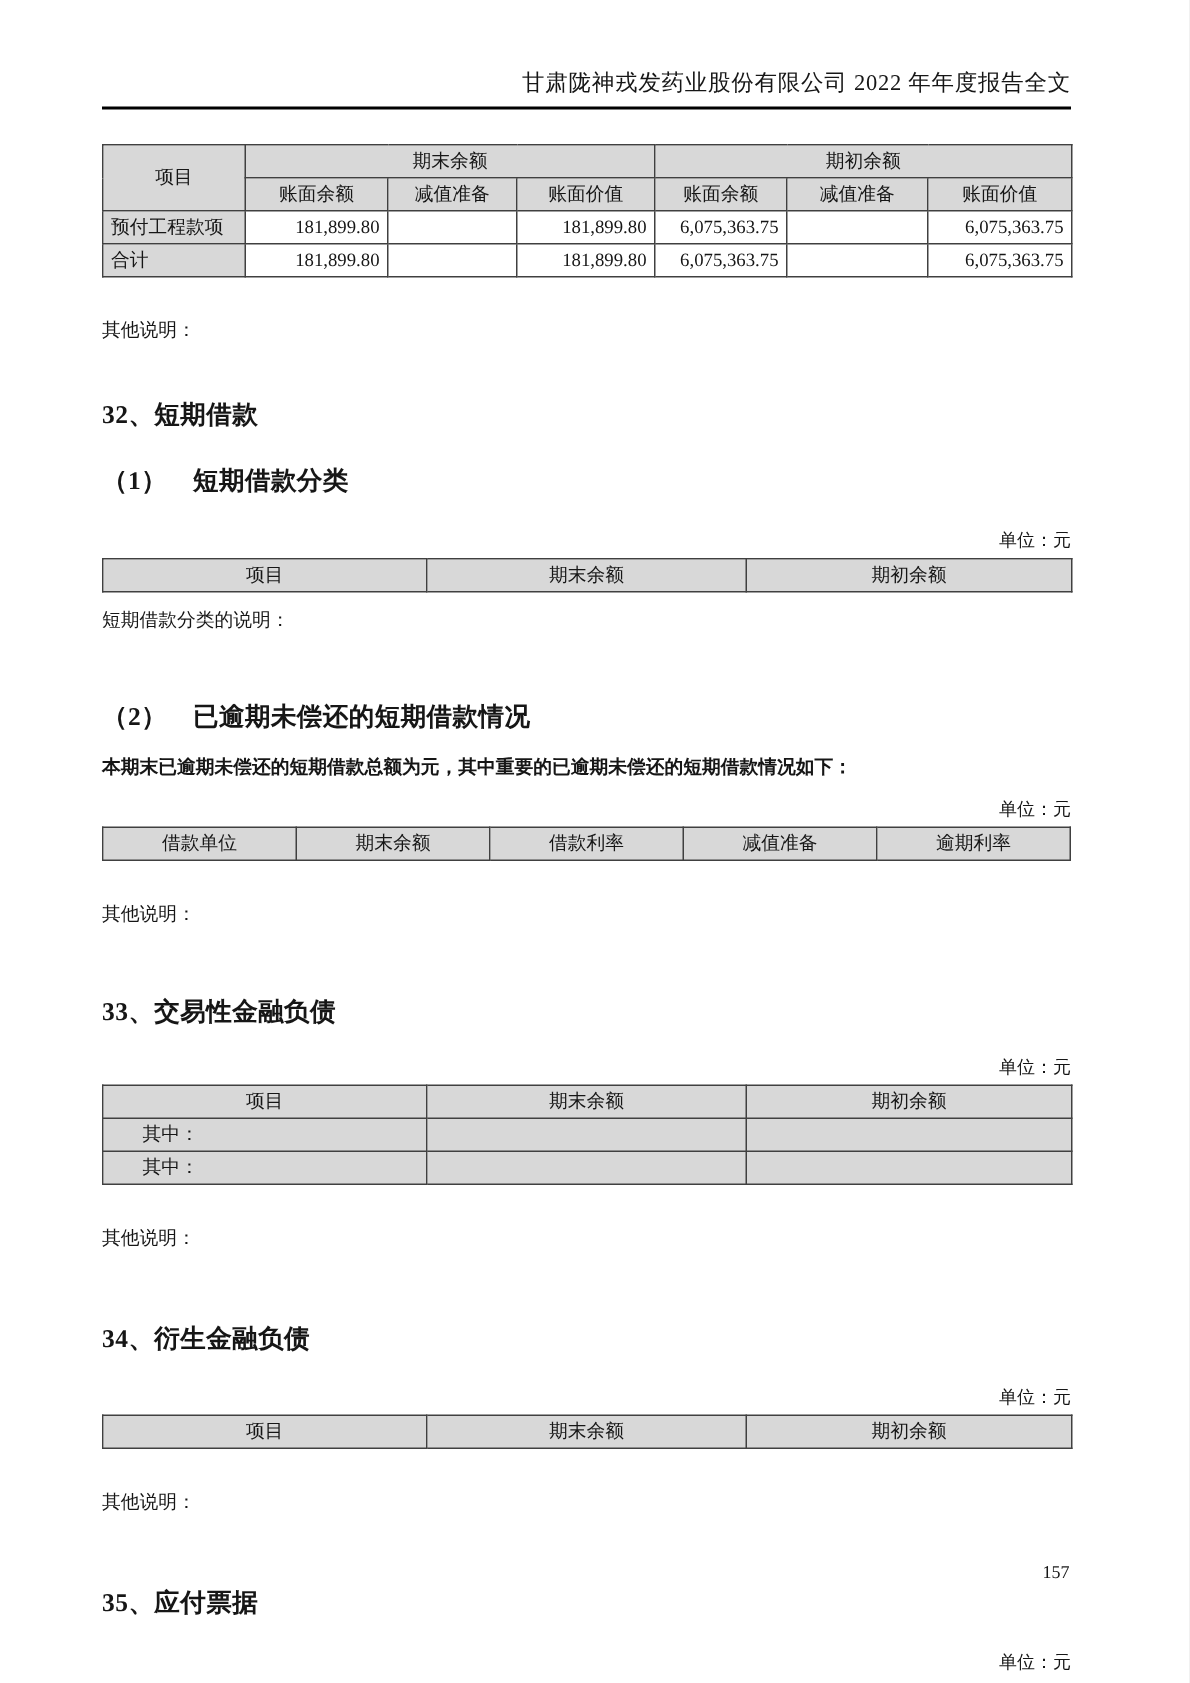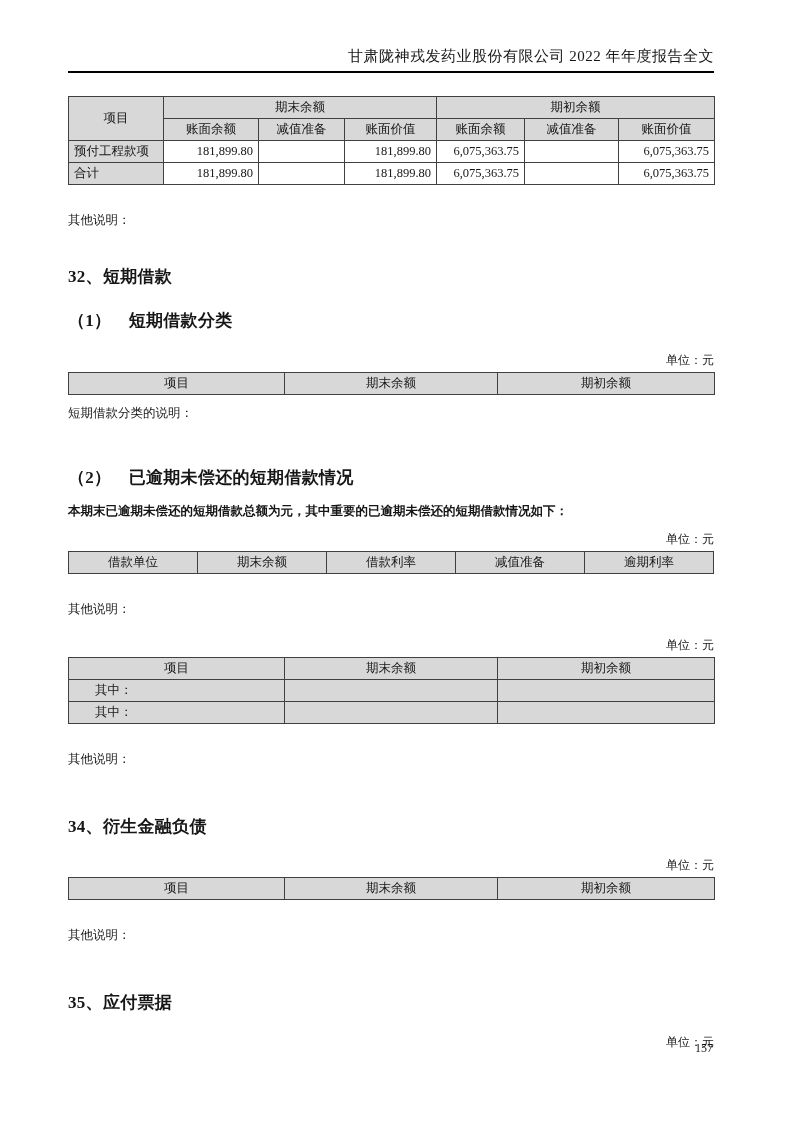--- a/index.html
+++ b/index.html
@@ -188,20 +188,21 @@
           <td class="shaded">期末余额</td>
           <td class="shaded">借款利率</td>
           <td class="shaded">减值准备</td>
           <td class="shaded">逾期利率</td>
         </tr>
       </tbody>
     </table>
 
     <div class="note">其他说明：</div>
 
+    <div class="sec-title mt-33">33、交易性金融负债</div>
 
     <div class="unit-line mt-u3">单位：元</div>
 
     <table>
       <colgroup>
           <col style="width:216px">
           <col style="width:213px">
           <col style="width:217px">
         </colgroup>
       <tbody>

